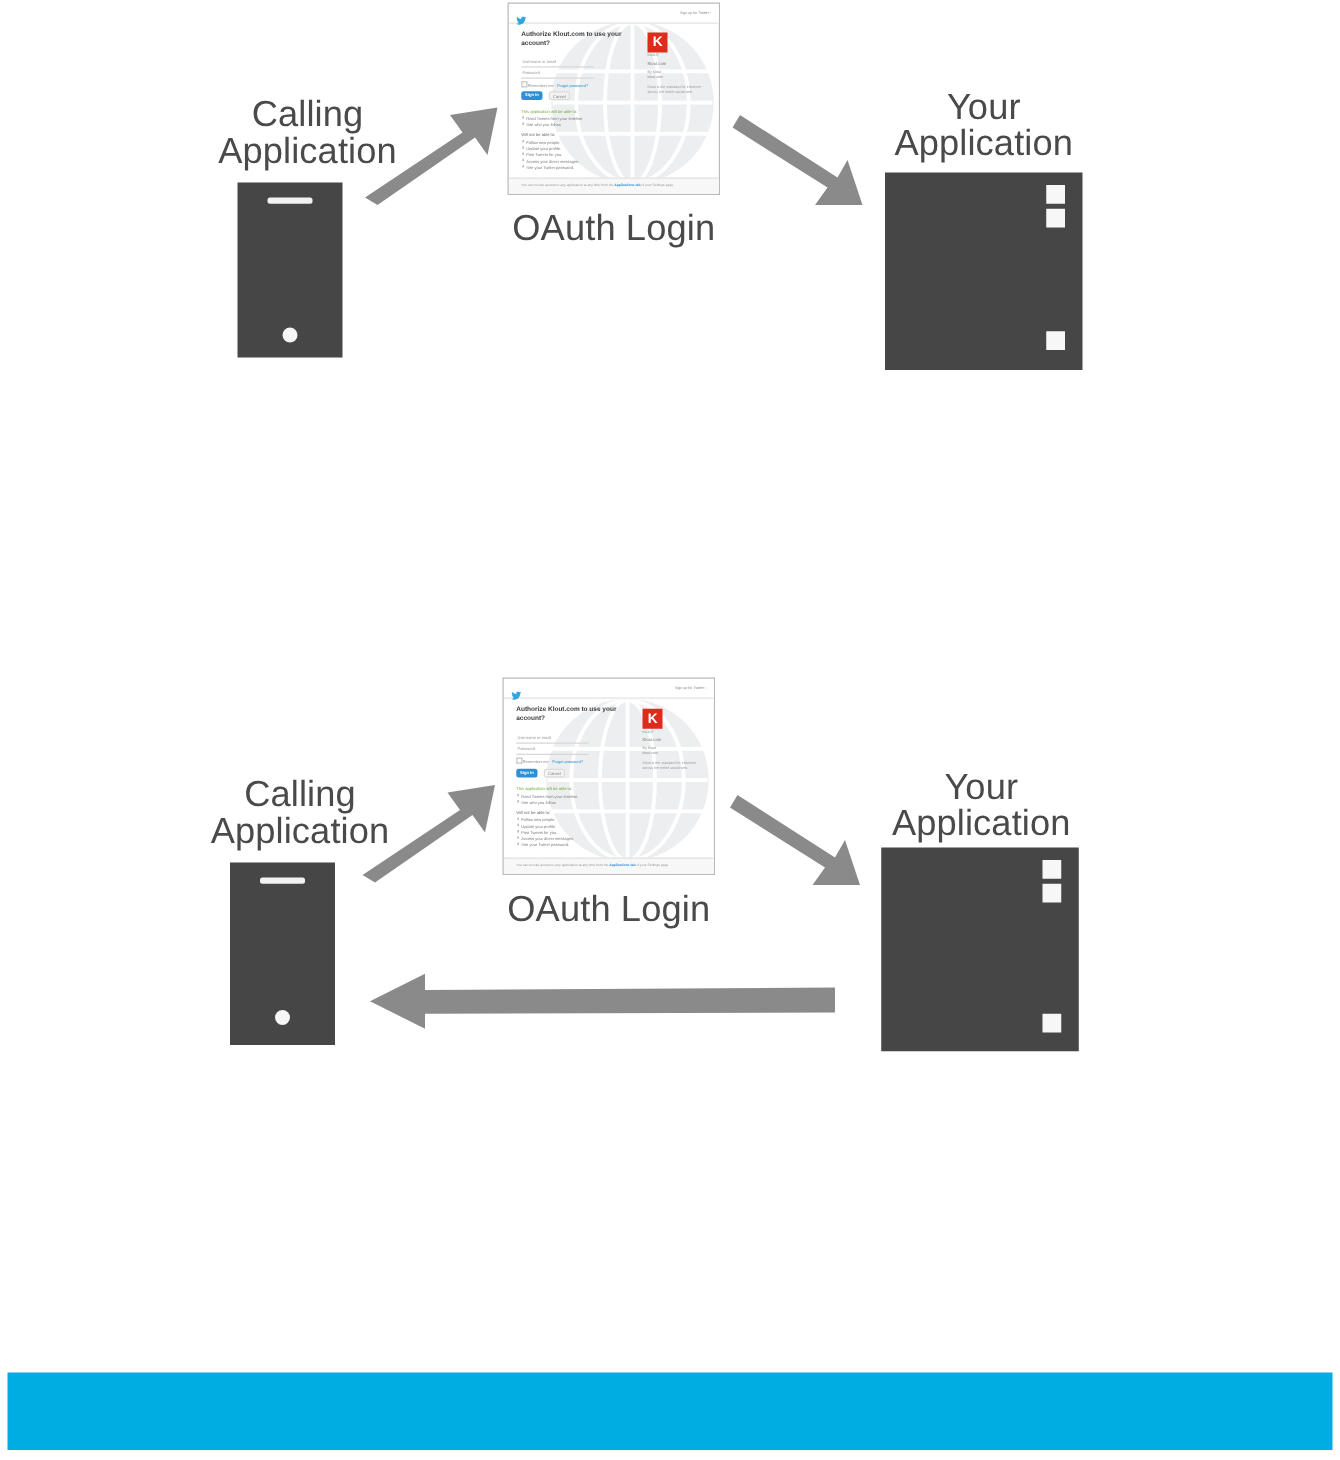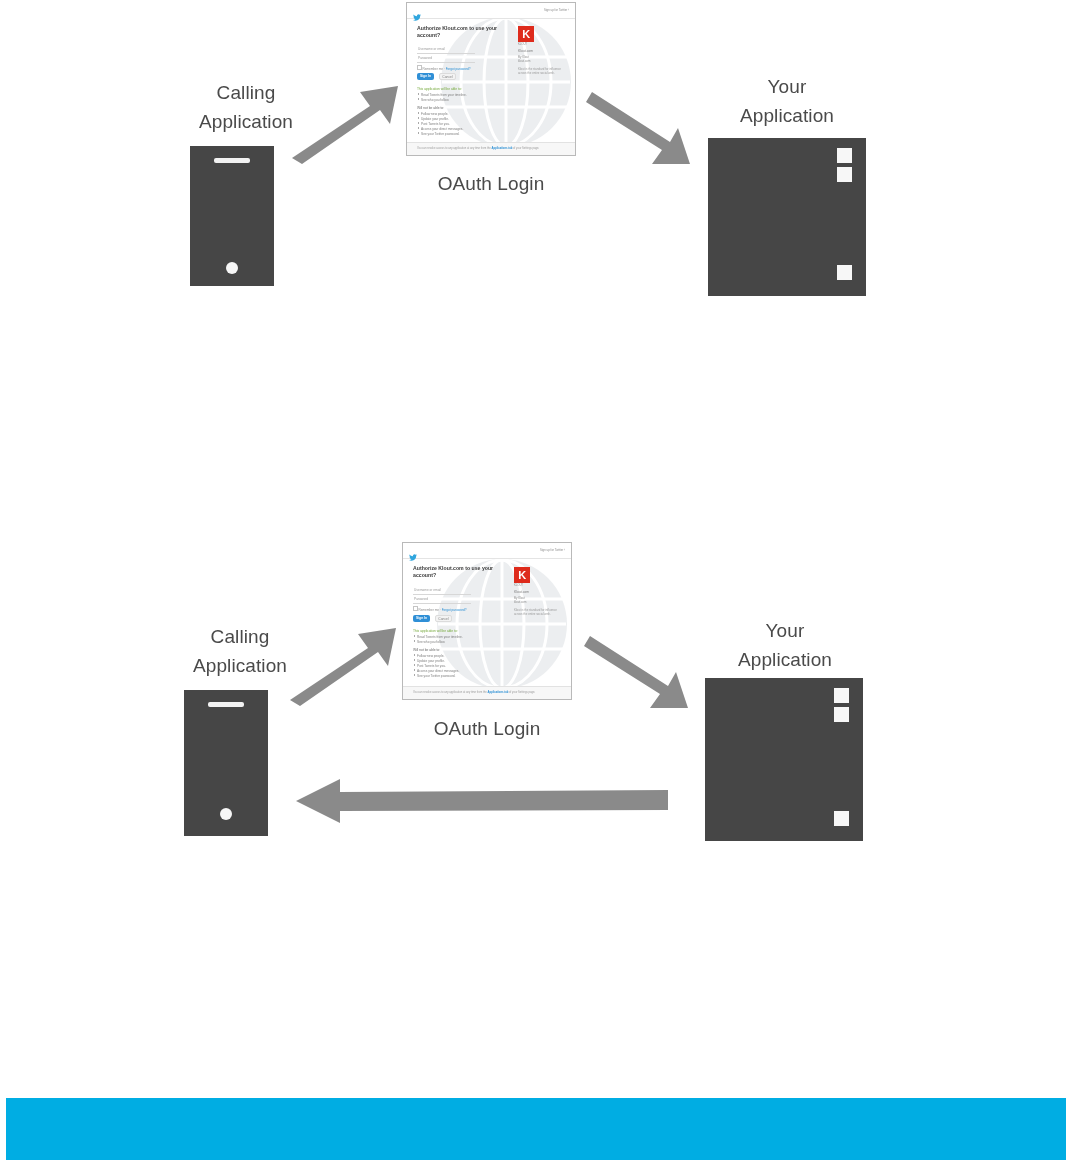--- a/index.html
+++ b/index.html
@@ -18,21 +18,21 @@
   .stage { position: absolute; left: 0; top: 0; width: 1072px; height: 1168px; }
 
   
   .node { position: absolute; }
 
   
   .caption {
     position: absolute;
     text-align: center;
     color: #4a4a4a;
-    font-size: 19px;
+    font-size: 29px;
     line-height: 29px;
     font-family: "Liberation Sans", sans-serif;
     white-space: pre-line;
     letter-spacing: 0.1px;
   }
 
   
   .phone {
     position: absolute;
     background: #464646;

